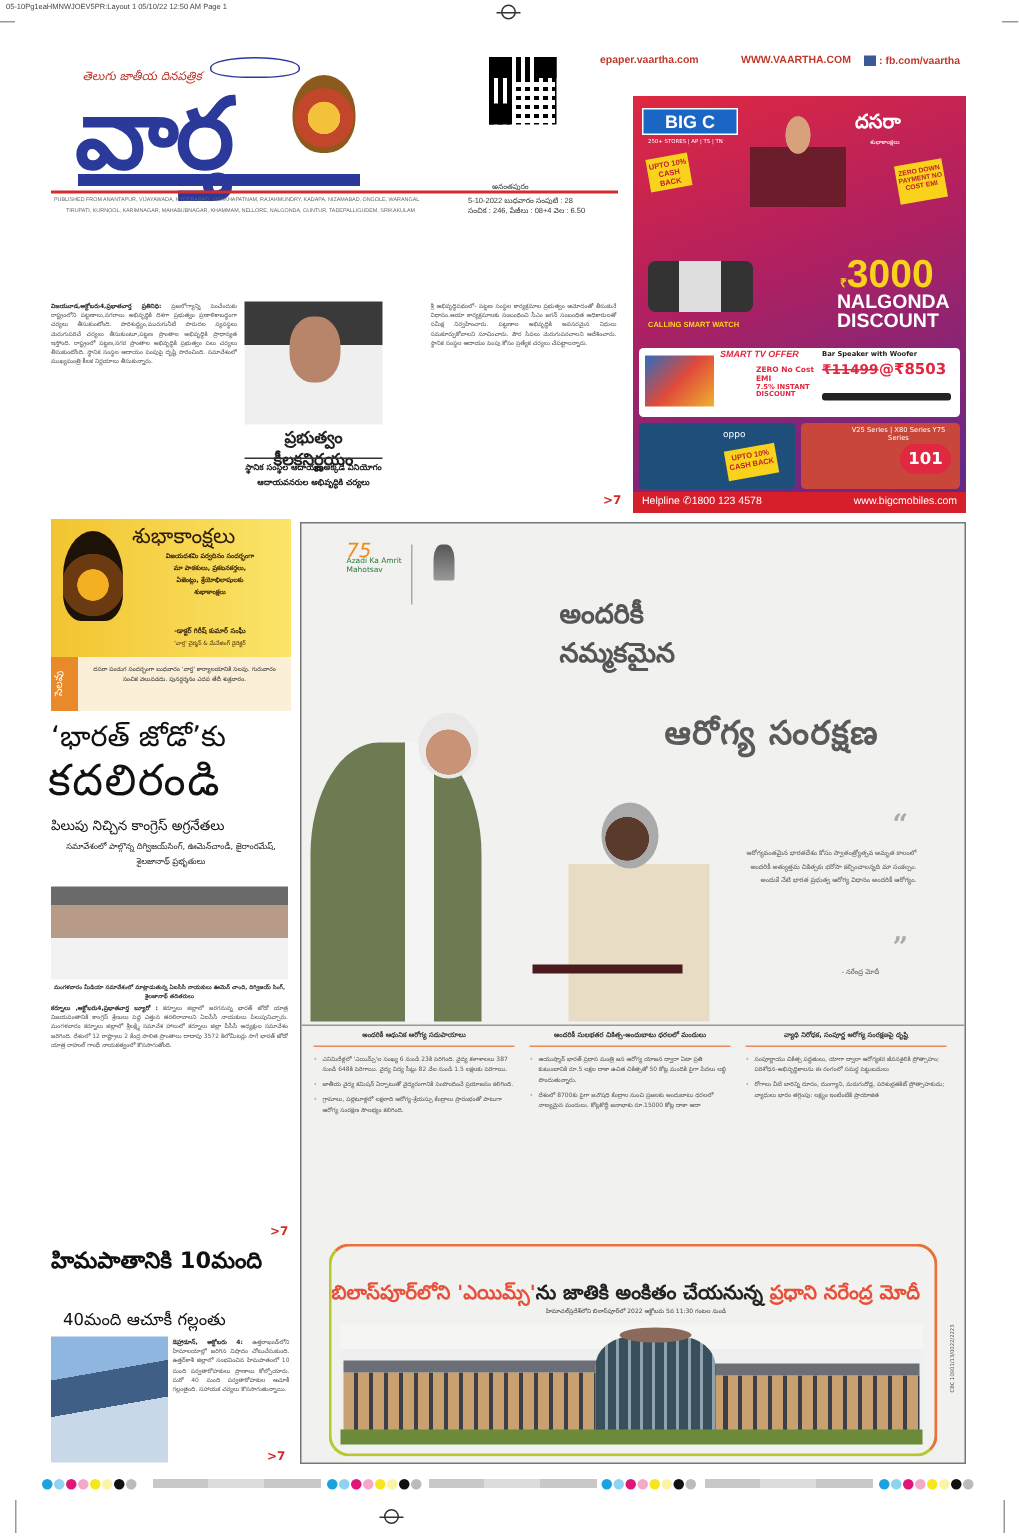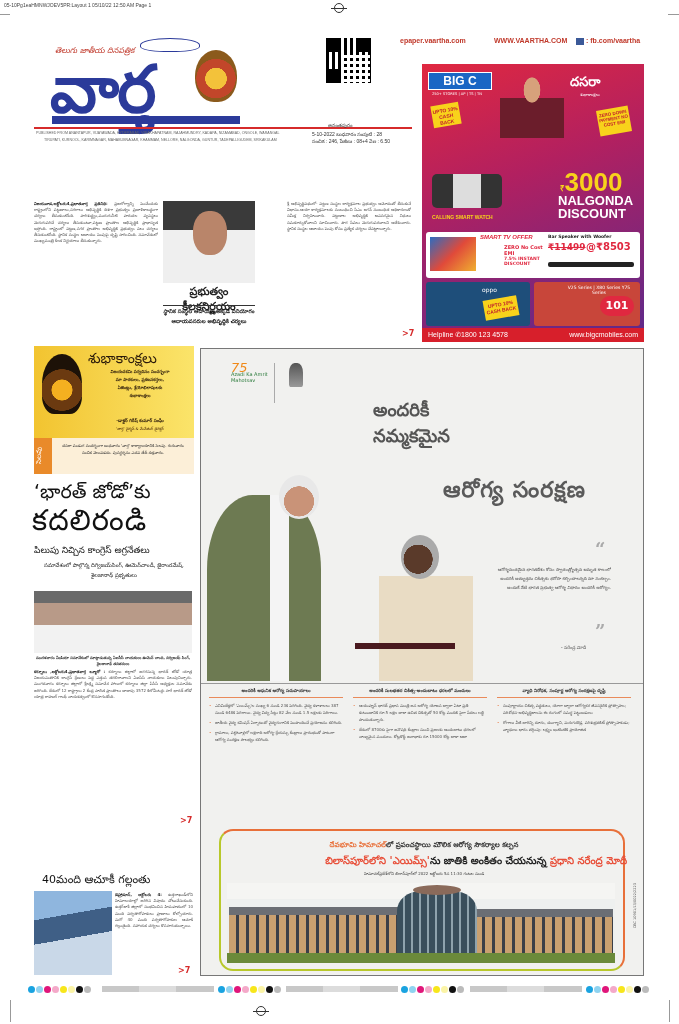--- a/index.html
+++ b/index.html
@@ -118,21 +118,21 @@
   .pm-quote { position: absolute; left: 290px; top: 216px; width: 120px; font-size: 4.3px; line-height: 9px; color: #555; text-align: right; }
   .pm-author { position: absolute; left: 360px; top: 296px; font-size: 4.5px; color: #555; }
   .pm-divider { position: absolute; left: 0; top: 334px; width: 444px; height: 1px; background: #999; }
   .pm-col { position: absolute; top: 338px; width: 134px; }
   .pm-col-title { font-size: 4.5px; font-weight: bold; color: #333; text-align: center; line-height: 7px; padding-bottom: 3px; border-bottom: 1.5px solid #e98a5a; margin-bottom: 4px; }
   .pm-bullet { font-size: 4px; line-height: 7px; color: #555; padding-left: 6px; position: relative; margin-bottom: 3px; }
   .pm-bullet::before { content: "•"; position: absolute; left: 0; top: 0; color: #e98a5a; }
   .pm-frame { position: absolute; left: 18px; top: 480px; width: 406px; height: 142px; border: 2.5px solid #e8703a; border-radius: 14px; border-left-color: #b8c82a; border-bottom-color: #b8c82a; }
   .pm-banner1 { position: absolute; left: 0; top: 10px; width: 406px; text-align: center; font-size: 7px; font-weight: bold; color: #333; }
   .pm-banner1 .o { color: #e8703a; }
-  .pm-banner2 { position: absolute; left: 0; top: 24px; width: 406px; text-align: right; font-size: 10px; font-weight: bold; color: #222; }
+  .pm-banner2 { position: absolute; left: 0; top: 24px; width: 406px; text-align: left; font-size: 13px; font-weight: bold; color: #222; }
   .pm-banner2 .o { color: #e8503a; }
   .pm-banner3 { position: absolute; left: 0; top: 40px; width: 406px; text-align: center; font-size: 4px; color: #444; }
   .aiims { position: absolute; left: 6px; top: 52px; width: 388px; height: 80px; }
   .aiims-sky { position: absolute; left: 0; top: 0; width: 388px; height: 80px; background: linear-gradient(180deg, #f5f5f3 0 20%, #eef0ef 20%); }
   .aiims-wing-l { position: absolute; left: 2px; top: 24px; width: 174px; height: 50px; background: repeating-linear-gradient(90deg, #c9a070 0 7px, #3b3f48 7px 10px); border-top: 8px solid #6b6e74; }
   .aiims-center { position: absolute; left: 170px; top: 8px; width: 80px; height: 66px; background: repeating-linear-gradient(90deg, #3a4f5c 0 6px, #8fa3ad 6px 8px); border-radius: 30% 30% 0 0; }
   .aiims-dome { position: absolute; left: 186px; top: 2px; width: 48px; height: 10px; background: #8a6a5a; border-radius: 50%; }
   .aiims-wing-r { position: absolute; left: 248px; top: 26px; width: 138px; height: 48px; background: repeating-linear-gradient(90deg, #c9a070 0 7px, #3b3f48 7px 10px); border-top: 8px solid #6b6e74; }
   .aiims-ground { position: absolute; left: 0; top: 70px; width: 388px; height: 10px; background: #6b8a3a; }
   .pm-ref { position: absolute; left: 432px; top: 534px; font-size: 3.5px; color: #555; writing-mode: vertical-rl; transform: rotate(180deg); }
@@ -242,20 +242,21 @@
   <div class="bj-h3">పిలుపు నిచ్చిన కాంగ్రెస్ అగ్రనేతలు</div>
   <div class="bj-h4">సమావేశంలో పాల్గొన్న దిగ్విజయ్‌సింగ్, ఊమెన్‌చాండీ, జైరాంరమేష్, శైలజానాథ్ ప్రభృతులు</div>
   <div class="bj-photo"></div>
   <div class="bj-caption">మంగళవారం మీడియా సమావేశంలో మాట్లాడుతున్న ఏఐసీసీ నాయకులు ఊమెన్ చాంది, దిగ్విజయ్ సింగ్, శైలజానాథ్ తదితరులు</div>
   <div class="col-text" style="left:34px;top:669px;width:158px;height:146px">
     <b>కర్నూలు ,అక్టోబరు4,ప్రభాతవార్త బ్యూరో :</b>
     <span>కర్నూలు జిల్లాలో జరగనున్న భారత్ జోడో యాత్ర విజయవంతానికి కాంగ్రెస్ శ్రేణులు పెద్ద ఎత్తున తరలిరావాలని ఏఐసీసీ నాయకులు పిలుపునిచ్చారు. మంగళవారం కర్నూలు జిల్లాలో శ్రీలక్ష్మి సమావేశ హాలులో కర్నూలు జిల్లా పీసీసీ అధ్యక్షుల సమావేశం జరిగింది. దేశంలో 12 రాష్ట్రాలు 2 కేంద్ర పాలిత ప్రాంతాలు దాదాపు 3572 కిలోమీటర్లు సాగే భారత్ జోడో యాత్ర రాహుల్ గాంధీ నాయకత్వంలో కొనసాగుతోంది.</span>
   </div>
   <div class="jump" style="position:absolute;left:180px;top:816px">&gt;<span>7</span></div>
 
+  <div class="him-h1">హిమపాతానికి 10మంది</div>
   <div class="him-h3">40మంది ఆచూకీ గల్లంతు</div>
   <div class="him-photo"></div>
   <div class="col-text" style="left:115px;top:892px;width:78px;height:78px">
     <b>డెహ్రాడూన్, అక్టోబరు 4:</b>
     <span>ఉత్తరాఖండ్‌లోని హిమాలయాల్లో జరిగిన విషాదం చోటుచేసుకుంది. ఉత్తర్‌కాశీ జిల్లాలో సంభవించిన హిమపాతంలో 10 మంది పర్వతారోహకులు ప్రాణాలు కోల్పోయారు. మరో 40 మంది పర్వతారోహకుల ఆచూకీ గల్లంతైంది. సహాయక చర్యలు కొనసాగుతున్నాయి.</span>
   </div>
   <div class="jump" style="position:absolute;left:178px;top:966px">&gt;<span>7</span></div>
 
   <div class="pm-ad">
     <div class="azadi">
@@ -294,21 +295,20 @@
       <div class="pm-bullet">ఆయుష్మాన్ భారత్ ప్రధాన మంత్రి జన ఆరోగ్య యోజన ద్వారా ఏటా ప్రతి కుటుంబానికి రూ.5 లక్షల దాకా ఉచిత చికిత్సతో 50 కోట్ల మందికి పైగా పేదలు లబ్ధి పొందుతున్నారు.</div>
       <div class="pm-bullet">దేశంలో 8700కు పైగా జనౌషధి కేంద్రాల నుంచి ప్రజలకు అందుబాటు ధరలలో నాణ్యమైన మందులు. కోట్లకొద్దీ జనాభాకు రూ.15000 కోట్ల దాకా ఆదా</div>
     </div>
     <div class="pm-col" style="left:296px">
       <div class="pm-col-title">వ్యాధి నిరోధక, సంపూర్ణ ఆరోగ్య సంరక్షణపై దృష్టి</div>
       <div class="pm-bullet">సంపూర్ణాయు చికిత్స పద్ధతులు, యోగా ద్వారా ఆరోగ్యకర జీవనశైలికి ప్రోత్సాహం; పరిశోధన-అభివృద్ధికాలను ఈ రంగంలో సమర్థ పెట్టుబడులు</div>
       <div class="pm-bullet">రోగాలు వీటి బారిన్ని దూరం, దుంగ్యాని, మరుగుదొడ్ల, పరిశుభ్రతకిట్ ప్రోత్సాహకుడు; వ్యాధులు భారం తగ్గింపు: లక్ష్యం ఇంటింటికి ప్రాయోజిత</div>
     </div>
 
     <div class="pm-frame">
-      <div class="pm-banner1"><span class="o">దేవభూమి హిమాచల్‌</span><span>లో ప్రపంచస్థాయి మౌలిక ఆరోగ్య సౌకర్యాల కల్పన</span></div>
       <div class="pm-banner2"><span class="o">బిలాస్‌పూర్‌లోని 'ఎయిమ్స్'</span><span>ను జాతికి అంకితం చేయనున్న </span><span class="o">ప్రధాని నరేంద్ర మోదీ</span></div>
       <div class="pm-banner3">హిమాచల్‌ప్రదేశ్‌లోని బిలాస్‌పూర్‌లో 2022 అక్టోబరు 5న 11:30 గంటల నుండి</div>
       <div class="aiims">
         <div class="aiims-sky"></div>
         <div class="aiims-wing-l"></div>
         <div class="aiims-wing-r"></div>
         <div class="aiims-center"></div>
         <div class="aiims-dome"></div>
         <div class="aiims-ground"></div>
       </div>

